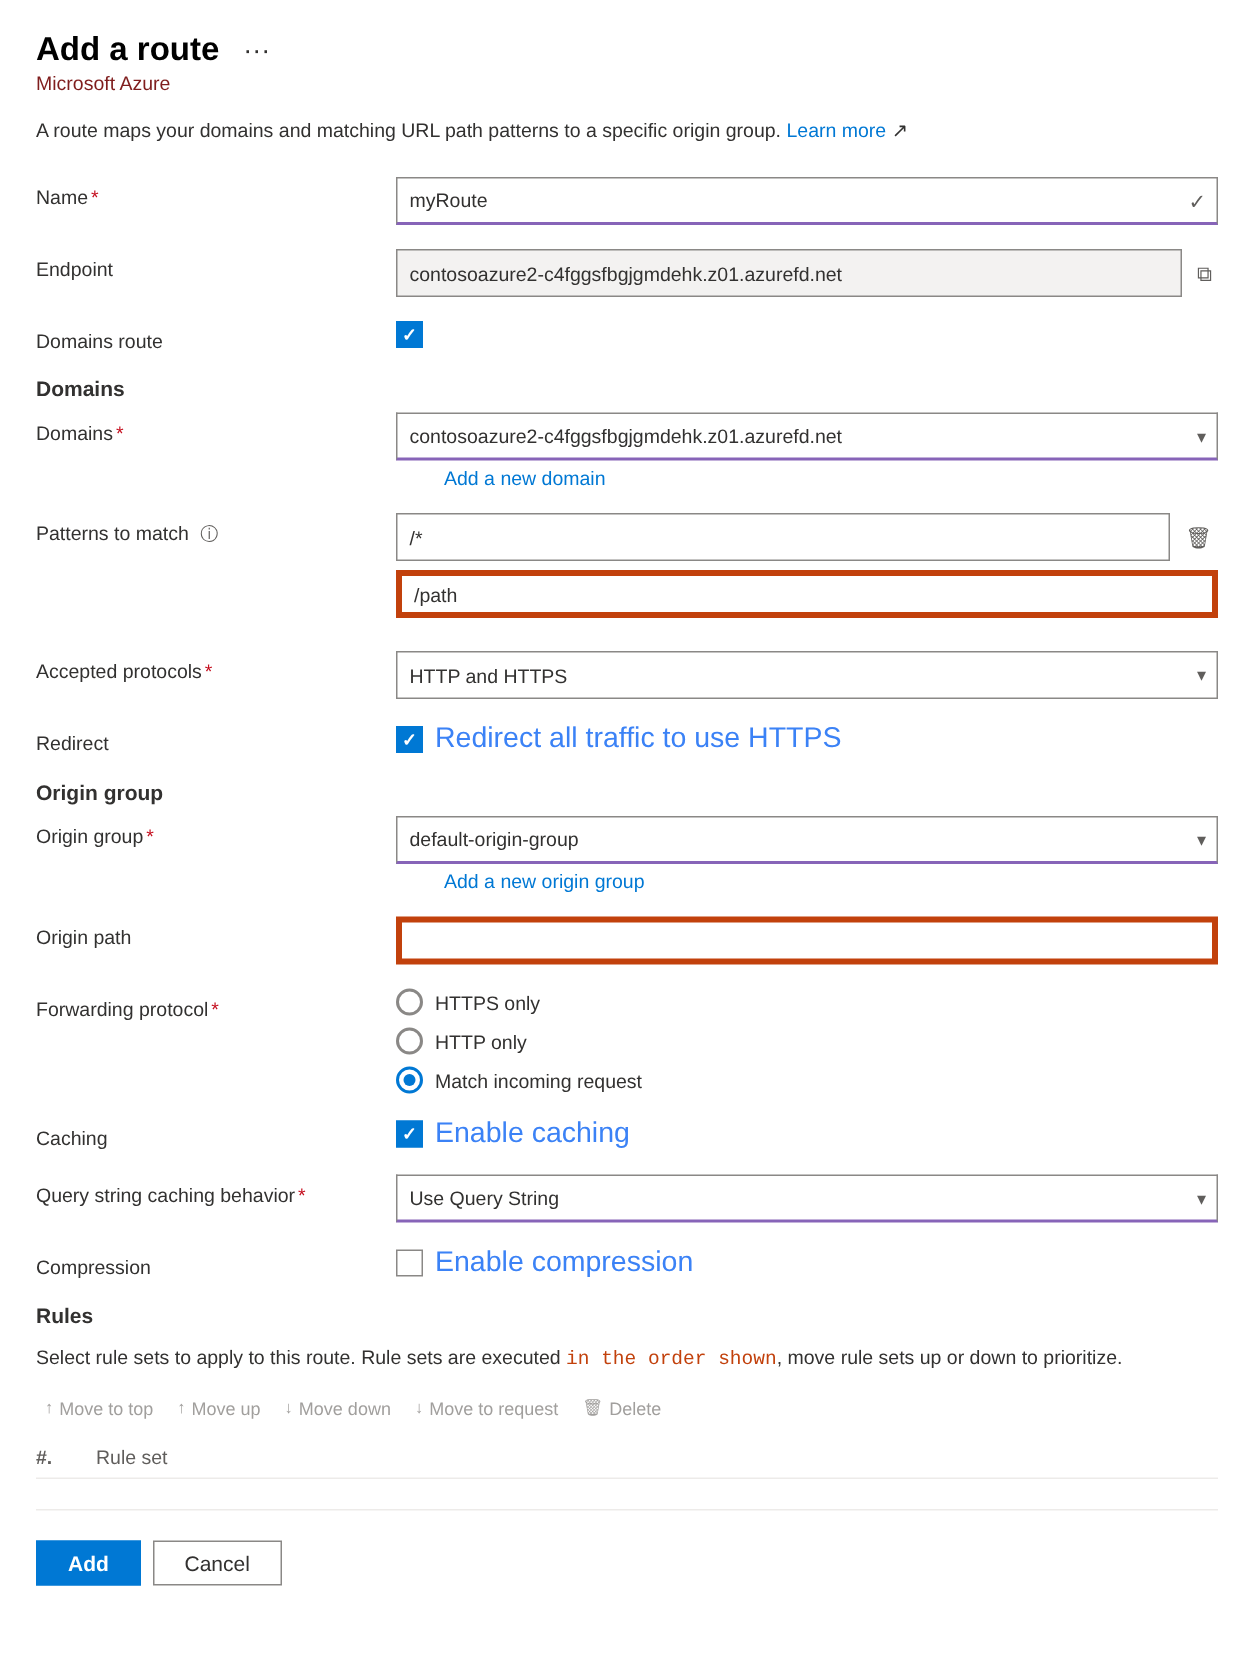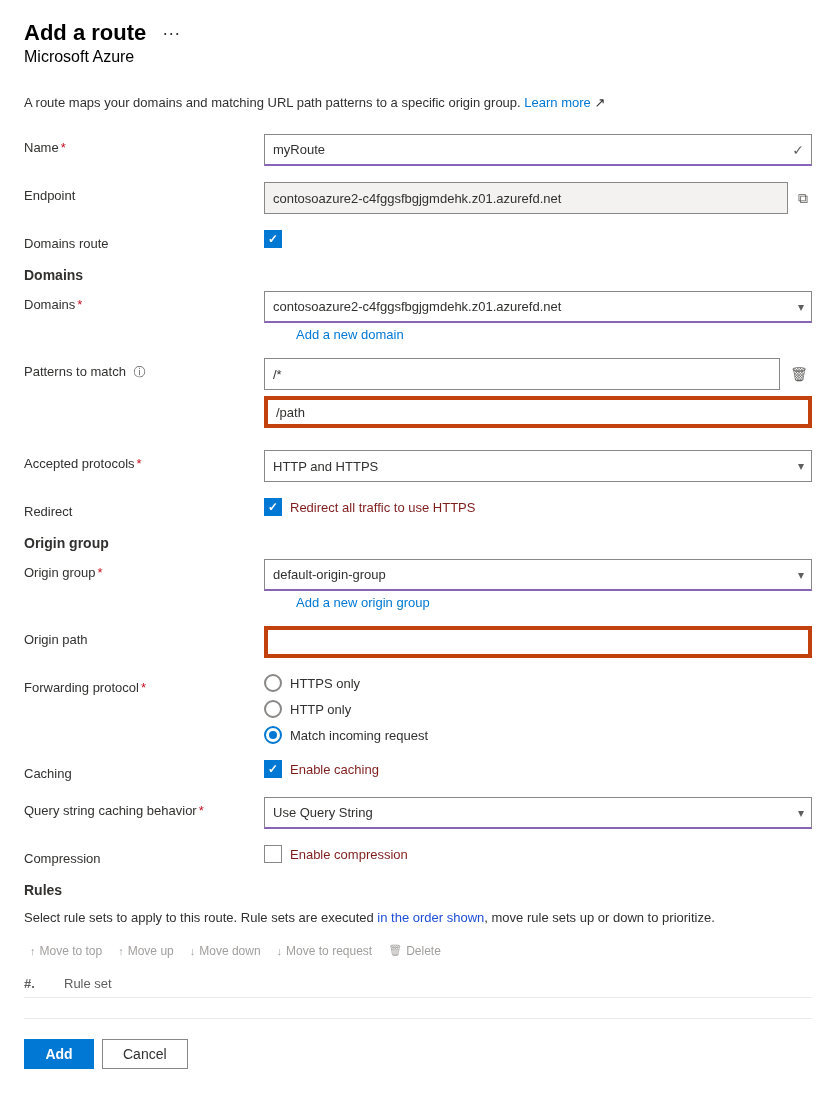--- a/index.html
+++ b/index.html
@@ -20,23 +20,23 @@
       color: #000;
       display: inline-block;
       margin-right: 8px;
     }
     .title-row {
       display: flex;
       align-items: center;
       margin-bottom: 2px;
     }
     .subtitle {
-      font-size: 16px;
-      color: #000000;
-      margin-bottom: 29px;
+      font-size: 13px;
+      color: #7f1d1d;
+      margin-bottom: 16px;
     }
     .description {
       font-size: 13px;
       color: #323130;
       margin-bottom: 24px;
     }
     .description a {
       color: #0078d4;
       text-decoration: none;
     }
@@ -147,22 +147,22 @@
       background: #fff;
       border: 1px solid #8a8886;
     }
     .checkbox-checkmark {
       color: #fff;
       font-size: 12px;
       font-weight: bold;
       line-height: 1;
     }
     .checkbox-label {
-      font-size: 13px;
-      color: #7f1d1d;
+      font-size: 19px;
+      color: #3b82f6;
     }
     .section-header {
       font-size: 14px;
       font-weight: 600;
       color: #323130;
       margin-bottom: 10px;
       margin-top: 6px;
     }
     .section-divider {
       margin-bottom: 8px;
@@ -241,21 +241,22 @@
     .rules-section {
       margin-top: 8px;
     }
     .rules-description {
       font-size: 13px;
       color: #323130;
       margin-bottom: 12px;
       line-height: 1.5;
     }
     .rules-description span.highlighted {
-      color: #1d4ed8;
+      color: #c2410c;
+      font-family: Liberation Mono, monospace;
     }
     .rules-toolbar {
       display: flex;
       align-items: center;
       gap: 4px;
       margin-bottom: 8px;
       color: #a19f9d;
     }
     .toolbar-btn {
       display: flex;

